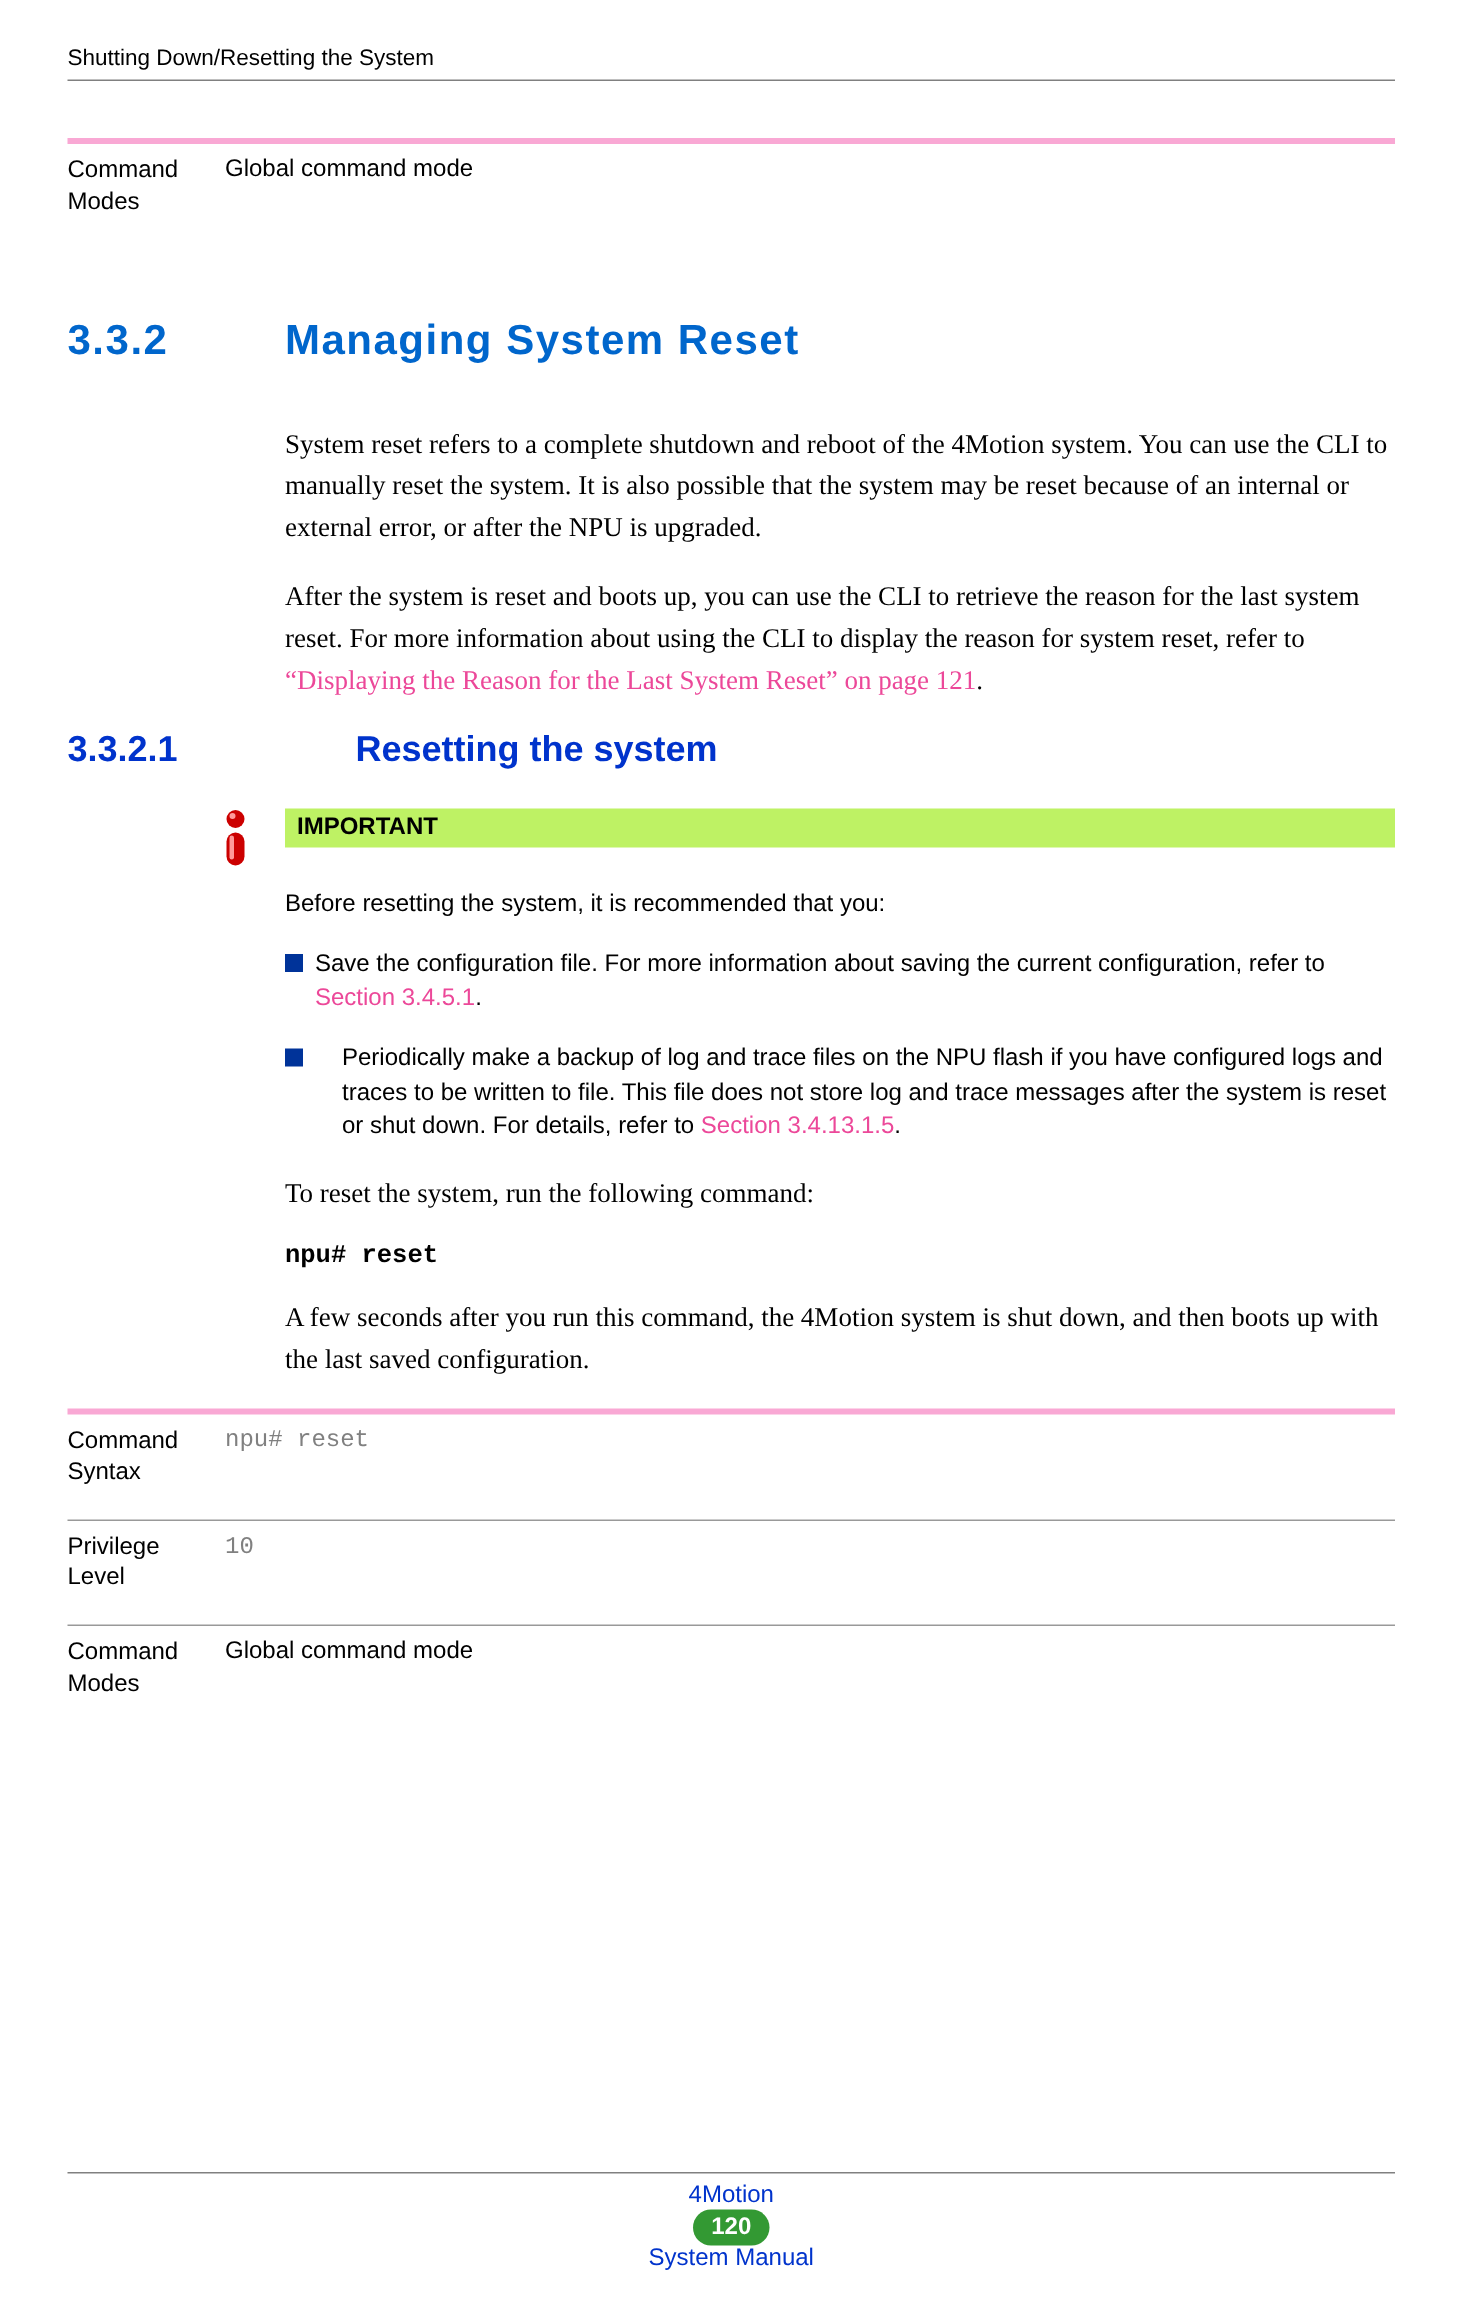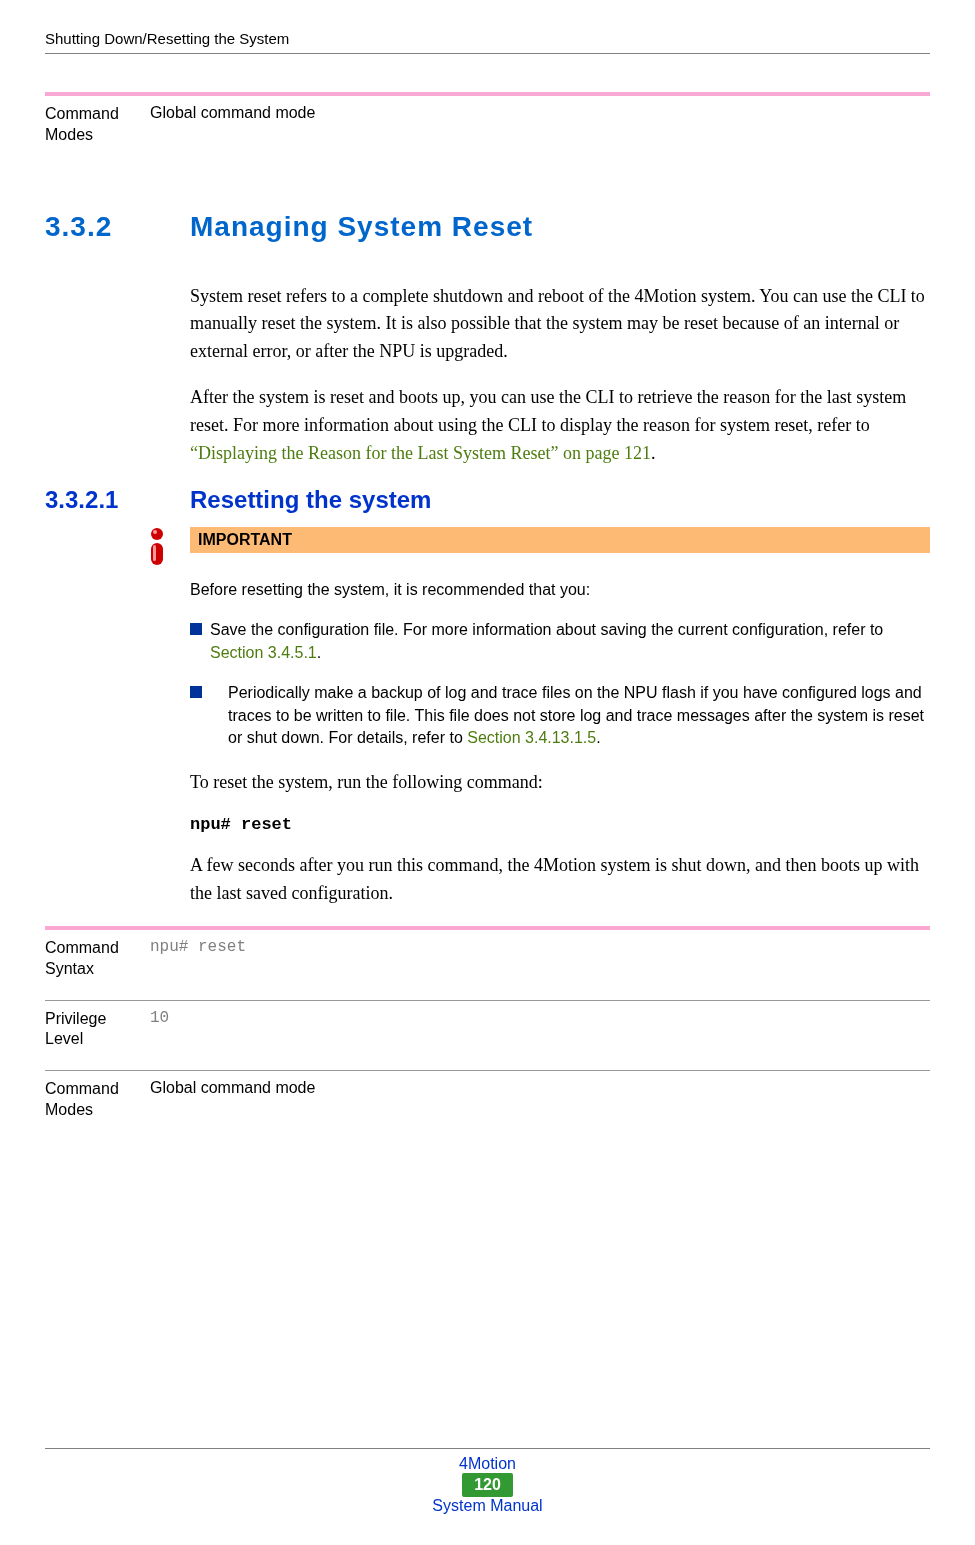--- a/index.html
+++ b/index.html
@@ -61,55 +61,56 @@
     }
     .section-title {
       font-family: Arial, sans-serif;
       font-weight: bold;
       font-size: 28px;
       color: #0066cc;
       letter-spacing: 1px;
     }
     .subsection-row {
       display: flex;
-      margin-bottom: 13px;
+      margin-bottom: 25px;
+      gap: 47px;
     }
     .subsection-num {
       width: 145px;
       font-family: Arial, sans-serif;
       font-weight: bold;
       font-size: 24px;
       color: #0033cc;
     }
     .subsection-title {
       font-family: Arial, sans-serif;
       font-weight: bold;
       font-size: 24px;
       color: #0033cc;
     }
     .body-text {
       margin-left: 145px;
       font-size: 18px;
       line-height: 1.55;
       margin-bottom: 18px;
     }
-    .link { color: #4d7c0f; }
+    .link { color: #ec4899; }
     .important-box {
       margin-left: 100px;
       margin-bottom: 20px;
     }
     .important-header {
       display: flex;
       align-items: flex-start;
       margin-bottom: 8px;
     }
     .i-icon-wrap { width: 45px; flex-shrink: 0; }
     .important-bar {
       flex: 1;
-      background: #fdba74;
+      background: #bef264;
       font-family: Arial, sans-serif;
       font-size: 16px;
       font-weight: bold;
       padding: 4px 8px;
     }
     .important-body {
       margin-left: 45px;
       font-family: Arial, sans-serif;
       font-size: 16px;
       line-height: 1.4;
@@ -148,21 +149,21 @@
       font-size: 16px;
       border-top: 1px solid #808080;
       padding-top: 6px;
       flex-direction: column;
     }
     .footer-left { color: #0033cc; }
     .footer-right { color: #0033cc; }
     .page-pill {
       background: #339933;
       color: #fff;
-      border-radius: 2px;
+      border-radius: 12px;
       padding: 3px 12px;
       font-weight: bold;
     }
   </style>
 </head>
 <body>
 
 <div class="header">
   <span>Shutting Down/Resetting the System</span>
 </div>

